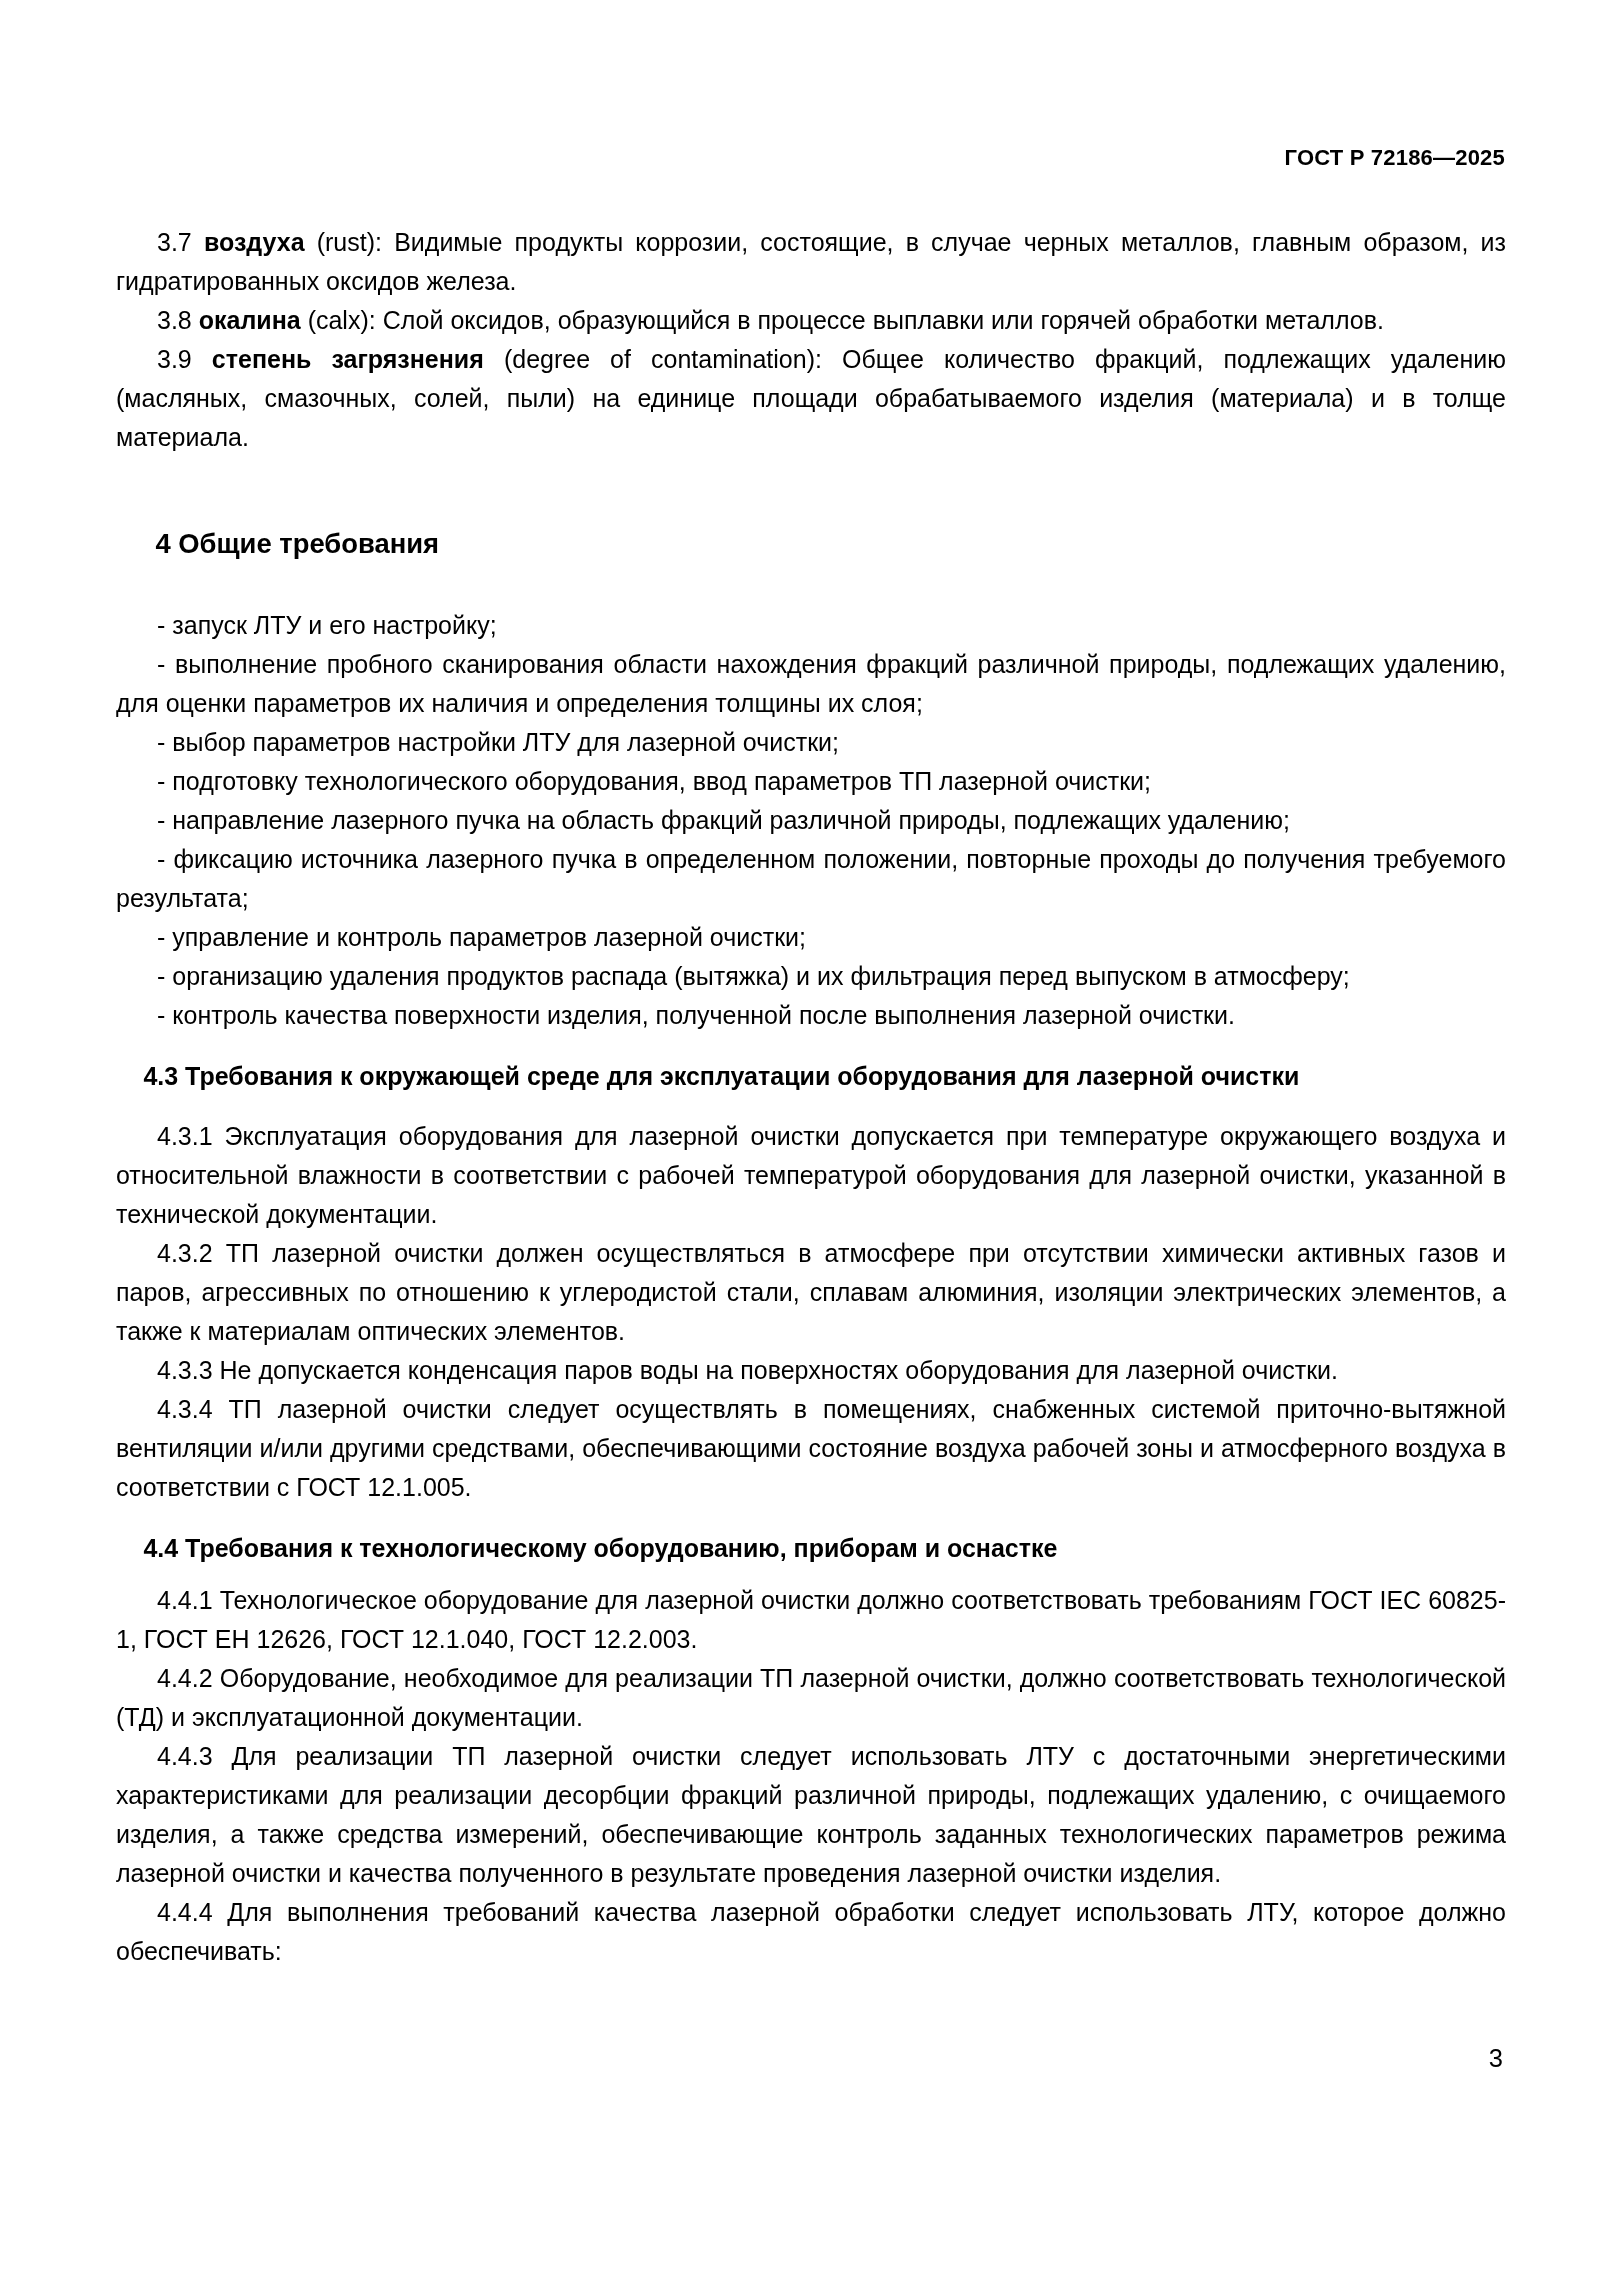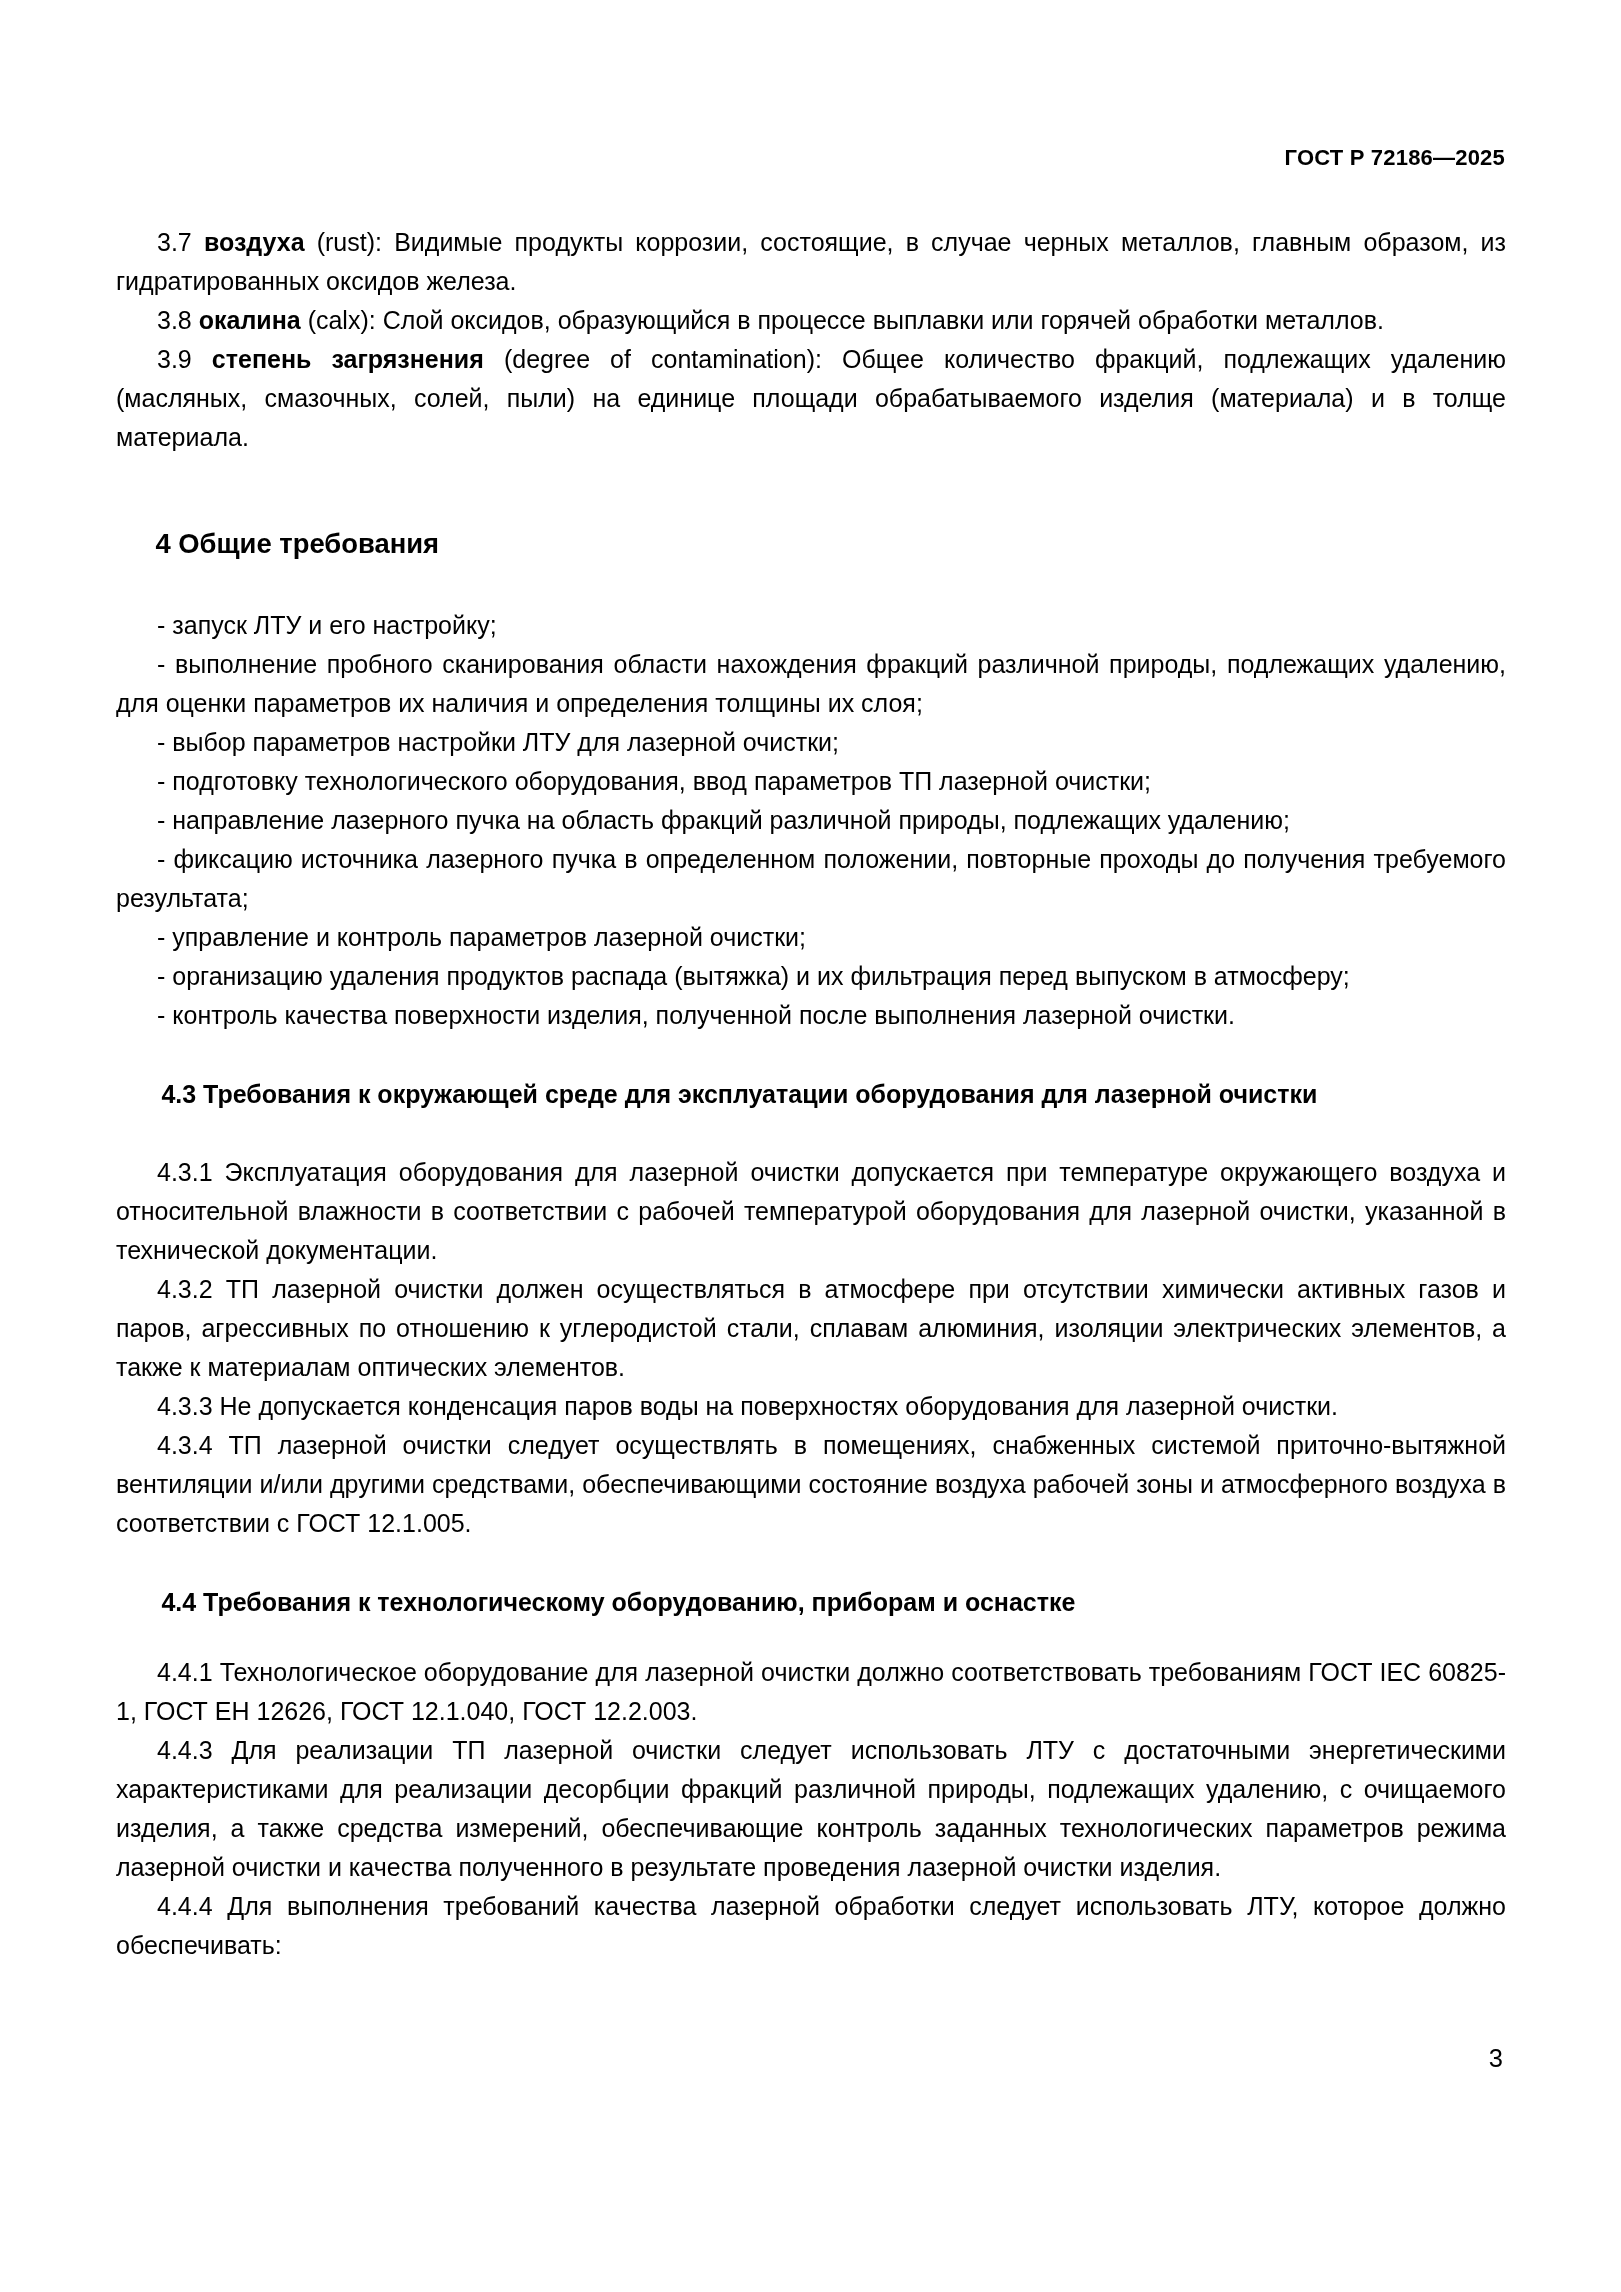--- a/index.html
+++ b/index.html
@@ -56,21 +56,21 @@
   }
   h2.section-title {
     margin: 12px;
     font-size: 27.4px;
     line-height: 39px;
     font-weight: bold;
     text-indent: 27.4px;
     text-align: left;
   }
   h3.sub-title {
-    margin: 18px;
+    margin: 0;
     font-size: 25px;
     line-height: 39px;
     font-weight: bold;
     text-indent: 27.4px;
     text-align: left;
   }
   .gap-before-section { height: 55px; }
   .gap-after-section  { height: 31px; }
   .gap-sm { height: 21.6px; }
   .gap-xs { height: 13.7px; }
@@ -119,20 +119,21 @@
     <p class="indent">4.3.1 Эксплуатация оборудования для лазерной очистки допускается при температуре окружающего воздуха и относительной влажности в соответствии с рабочей температурой оборудования для лазерной очистки, указанной в технической документации.</p>
     <p class="indent">4.3.2 ТП лазерной очистки должен осуществляться в атмосфере при отсутствии химически активных газов и паров, агрессивных по отношению к углеродистой стали, сплавам алюминия, изоляции электрических элементов, а также к материалам оптических элементов.</p>
     <p class="indent">4.3.3 Не допускается конденсация паров воды на поверхностях оборудования для лазерной очистки.</p>
     <p class="indent">4.3.4 ТП лазерной очистки следует осуществлять в помещениях, снабженных системой приточно-вытяжной вентиляции и/или другими средствами, обеспечивающими состояние воздуха рабочей зоны и атмосферного воздуха в соответствии с ГОСТ 12.1.005.</p>
 
     <div class="gap-sm"></div>
     <h3 class="sub-title">4.4 Требования к технологическому оборудованию, приборам и оснастке</h3>
     <div class="gap-xs"></div>
 
     <p class="indent">4.4.1 Технологическое оборудование для лазерной очистки должно соответствовать требованиям ГОСТ IEC 60825-1, ГОСТ ЕН 12626, ГОСТ 12.1.040, ГОСТ 12.2.003.</p>
+    <p class="indent">4.4.2 Оборудование, необходимое для реализации ТП лазерной очистки, должно соответствовать технологической (ТД) и эксплуатационной документации.</p>
     <p class="indent">4.4.3 Для реализации ТП лазерной очистки следует использовать ЛТУ с достаточными энергетическими характеристиками для реализации десорбции фракций различной природы, подлежащих удалению, с очищаемого изделия, а также средства измерений, обеспечивающие контроль заданных технологических параметров режима лазерной очистки и качества полученного в результате проведения лазерной очистки изделия.</p>
     <p class="indent">4.4.4 Для выполнения требований качества лазерной обработки следует использовать ЛТУ, которое должно обеспечивать:</p>
 
   </div>
 
   <div class="page-number">3</div>
 
 </div>
 
 

